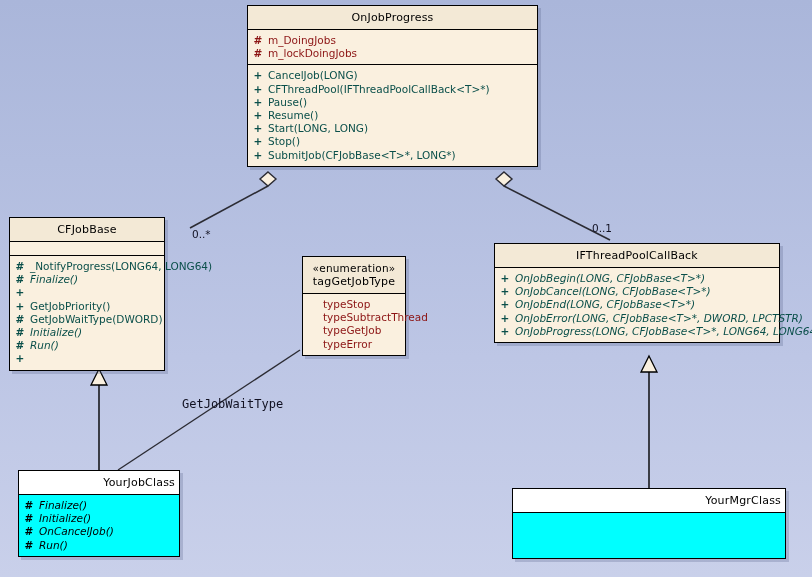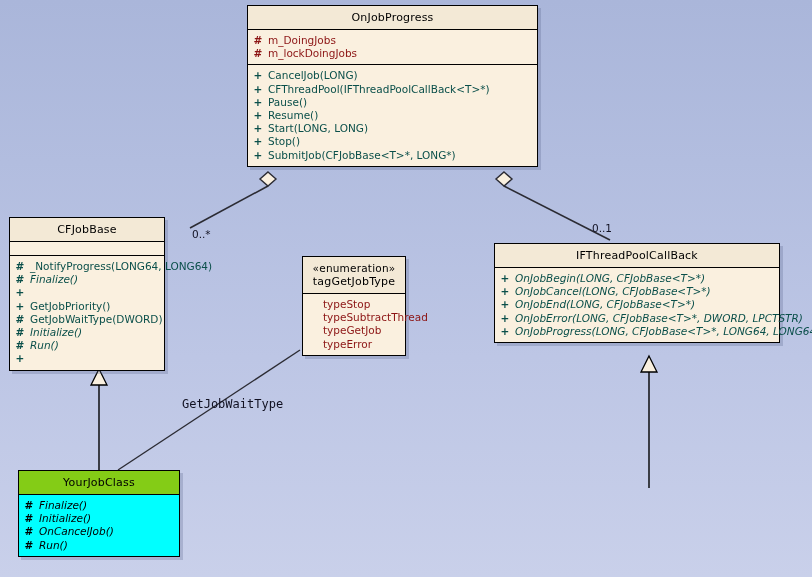--- a/index.html
+++ b/index.html
@@ -74,21 +74,21 @@
     flex: 1 1 auto;
   }
   .attr .vis, .attr .sig { color: #8c1414; }
   .oper .vis, .oper .sig { color: #0a4f4a; }
   .lit .vis  { color: #8c1414; }
   .lit .sig  { color: #8c1414; }
   .abstract .sig { font-style: italic; }
 
   
   .uml-class.user-class { background: #00ffff; }
-  .uml-class.user-class .title-band { background: #84cc16; }
+  .uml-class.user-class .title-band { background: #ffffff; text-align: right; }
   .uml-class.user-class .compartment { background: #00ffff; }
   .uml-class.user-class .feature .vis,
   .uml-class.user-class .feature .sig { color: #000000; }
 
   
   .edge-label {
     position: absolute;
     font-size: 10.5px;
     color: #111122;
     white-space: nowrap;
@@ -290,14 +290,18 @@
         <span class="vis">#</span>
         <span class="sig">OnCancelJob()</span>
       </div>
       <div class="feature oper abstract">
         <span class="vis">#</span>
         <span class="sig">Run()</span>
       </div>
     </div>
   </div>
 
+  <div class="uml-class user-class" style="left:512px; top:488px; width:274px;">
+    <div class="title-band">YourMgrClass</div>
+    <div class="compartment empty-comp" style="height:46px;"></div>
+  </div>
 
 </div>
 
 </body></html>

